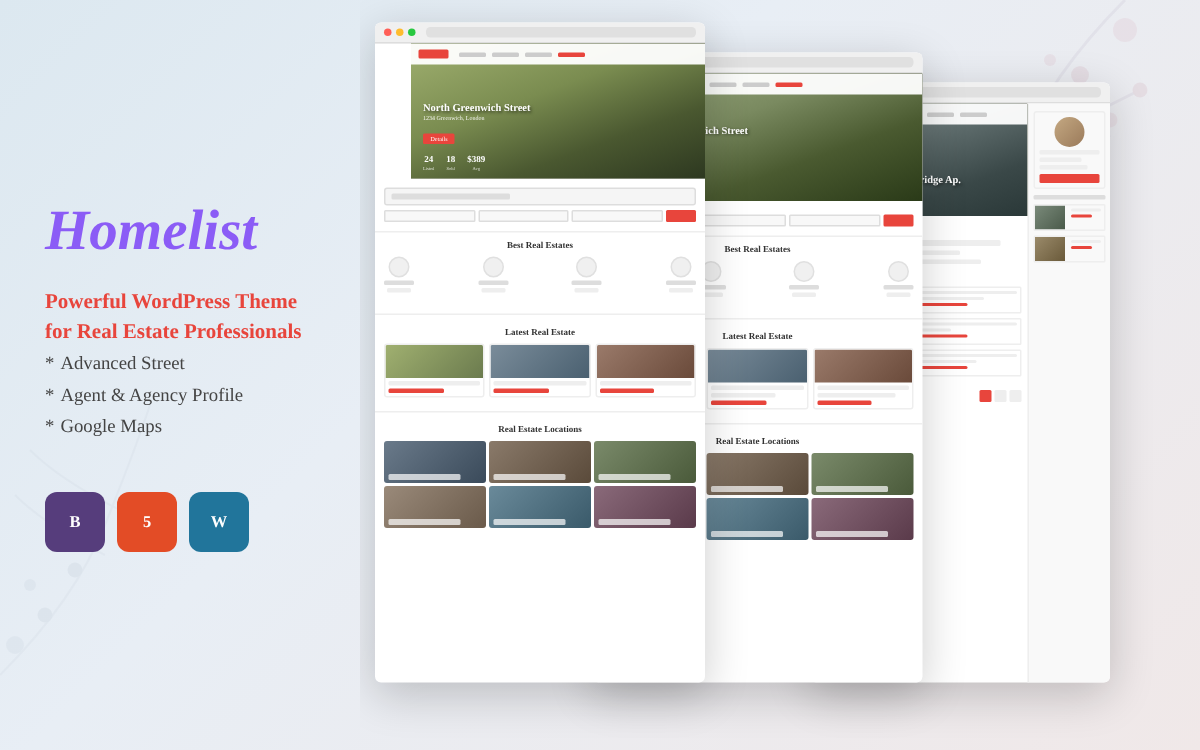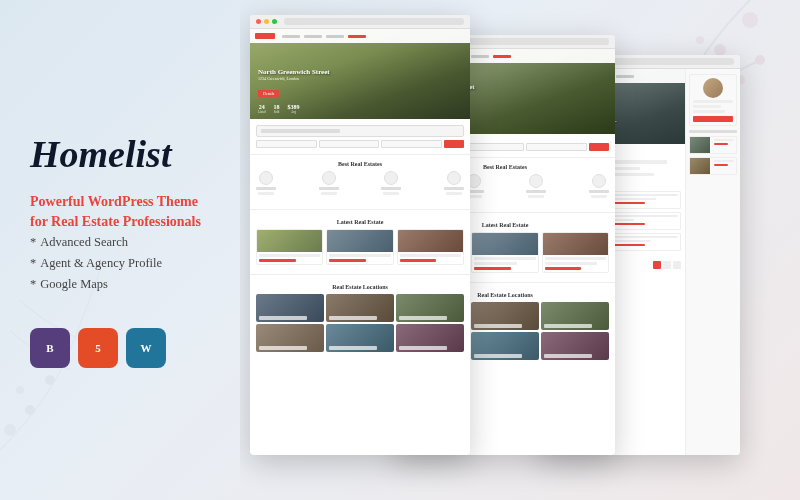--- a/index.html
+++ b/index.html
@@ -49,21 +49,21 @@
       display: flex;
       flex-direction: column;
       justify-content: center;
       z-index: 10;
     }
 
     .brand-title {
       font-family: 'Georgia', serif;
       font-size: 38px;
       font-weight: bold;
-      color: #0f172a;
+      color: #8b5cf6;
       margin-bottom: 16px;
       font-style: italic;
     }
 
     .brand-subtitle {
       font-size: 14px;
       font-weight: bold;
       color: #e8453c;
       line-height: 1.4;
       margin-bottom: 4px;
@@ -188,20 +188,21 @@
       margin-left: 4px;
     }
 
     
     .mockup-hero {
       height: 90px;
       background: linear-gradient(rgba(0,0,0,0.3), rgba(0,0,0,0.2)),
                   linear-gradient(135deg, #8B9B6E 0%, #6B7B4E 30%, #5a6340 60%, #3d4a2d 100%);
       position: relative;
       overflow: hidden;
+      margin-left: 24px;
     }
 
     .mockup-hero-house {
       position: absolute;
       bottom: 0;
       right: 0;
       width: 100%;
       height: 100%;
       background: linear-gradient(160deg, #a0b070 0%, #7a8c50 40%, #4a5830 70%, #2d3820 100%);
     }
@@ -574,21 +575,21 @@
 <div class="left-panel">
 
   <h1 class="brand-title">Homelist</h1>
 
   <p class="brand-subtitle">
     <span style="white-space: pre-line;">Powerful WordPress Theme
 for Real Estate Professionals</span>
   </p>
 
   <ul class="features-list">
-    <li>Advanced Search</li>
+    <li>Advanced Street</li>
     <li>Agent &amp; Agency Profile</li>
     <li>Google Maps</li>
   </ul>
 
   <div class="badges">
     <div class="badge badge-bootstrap">
       <span>B</span>
     </div>
     <div class="badge badge-html5">
       <span>5</span>

